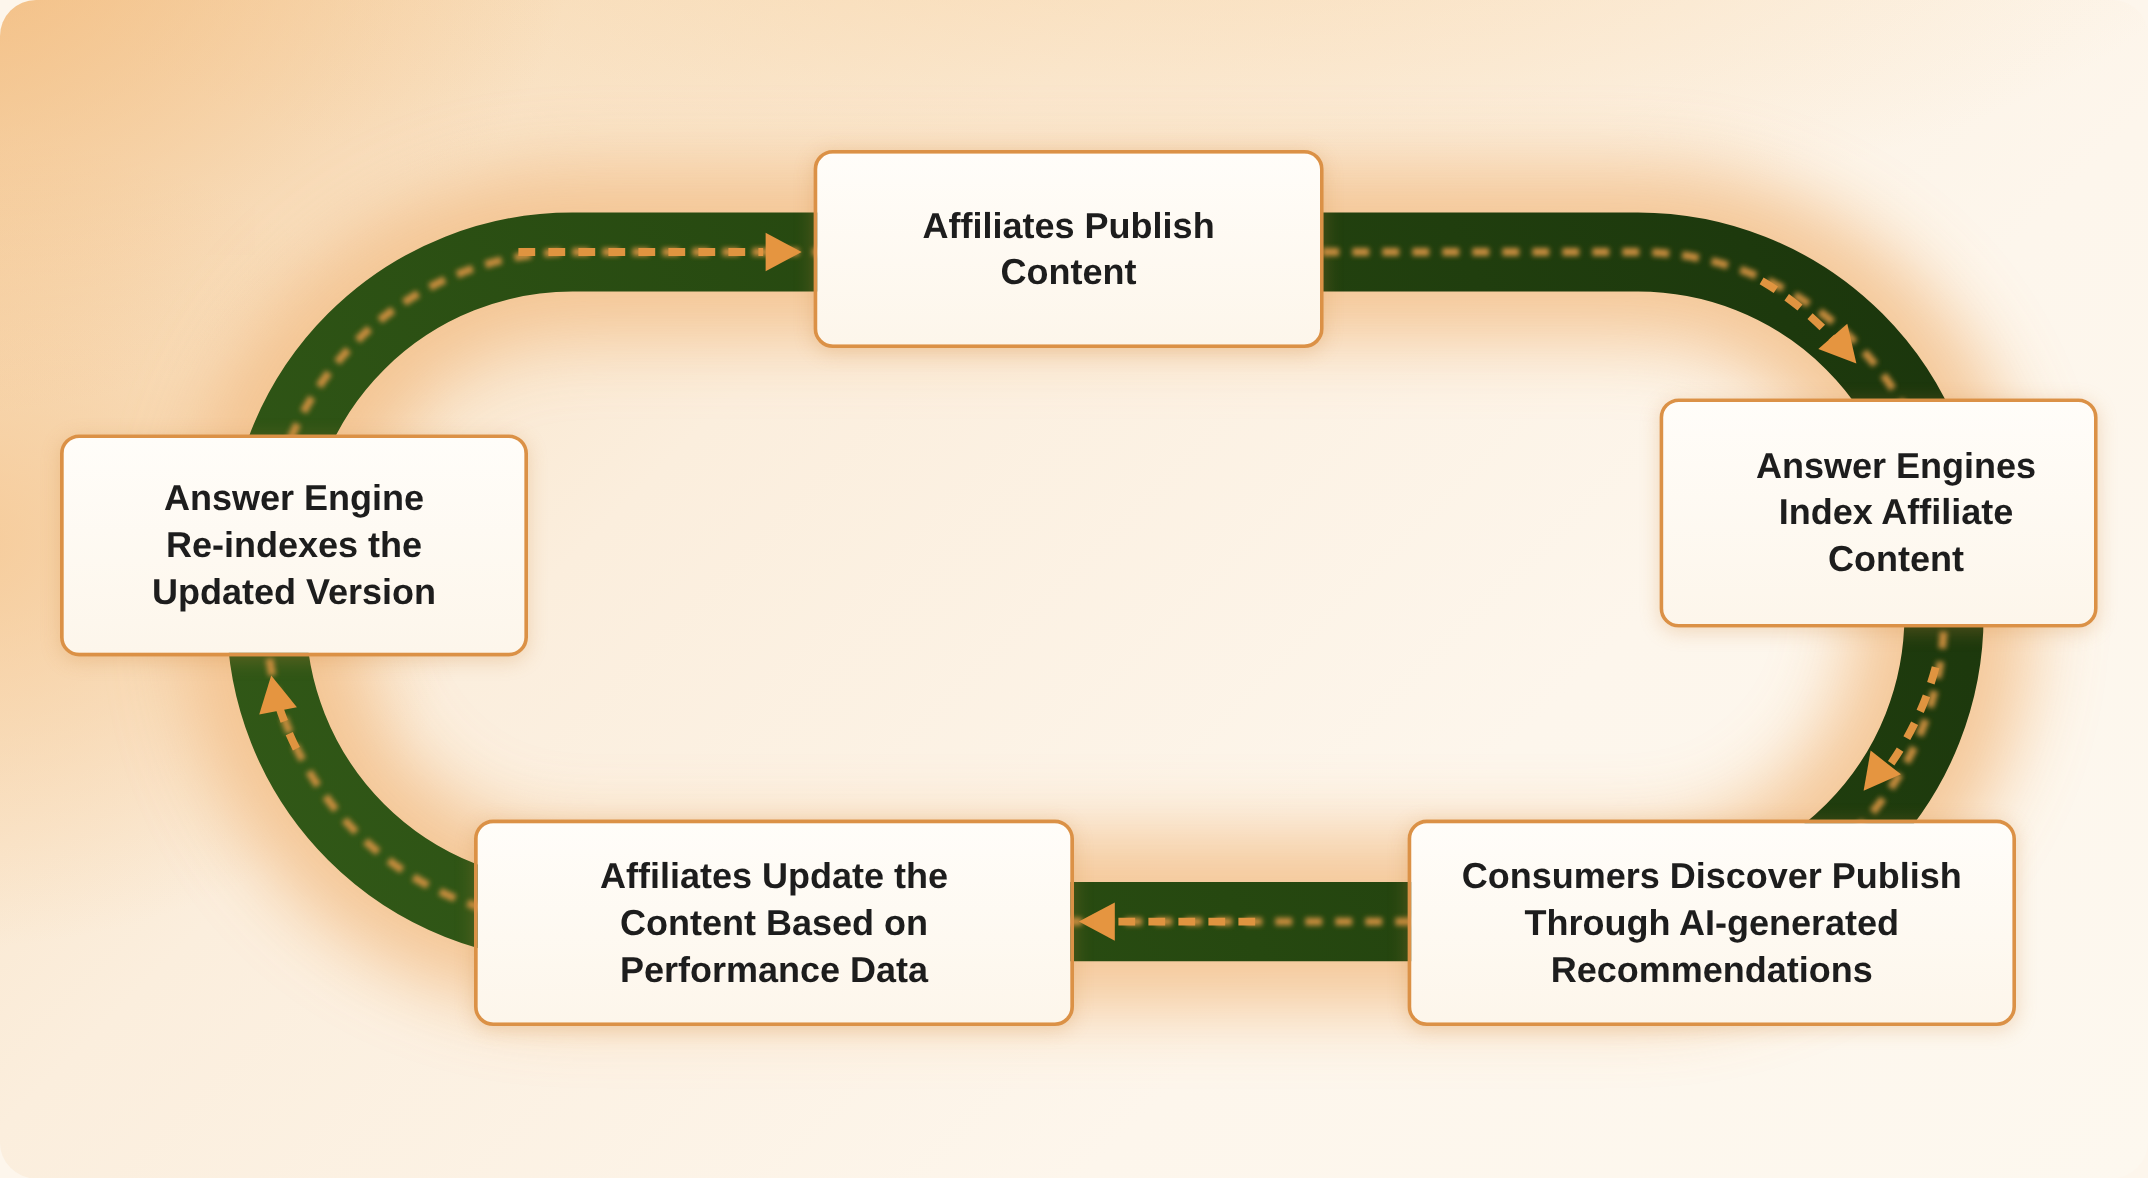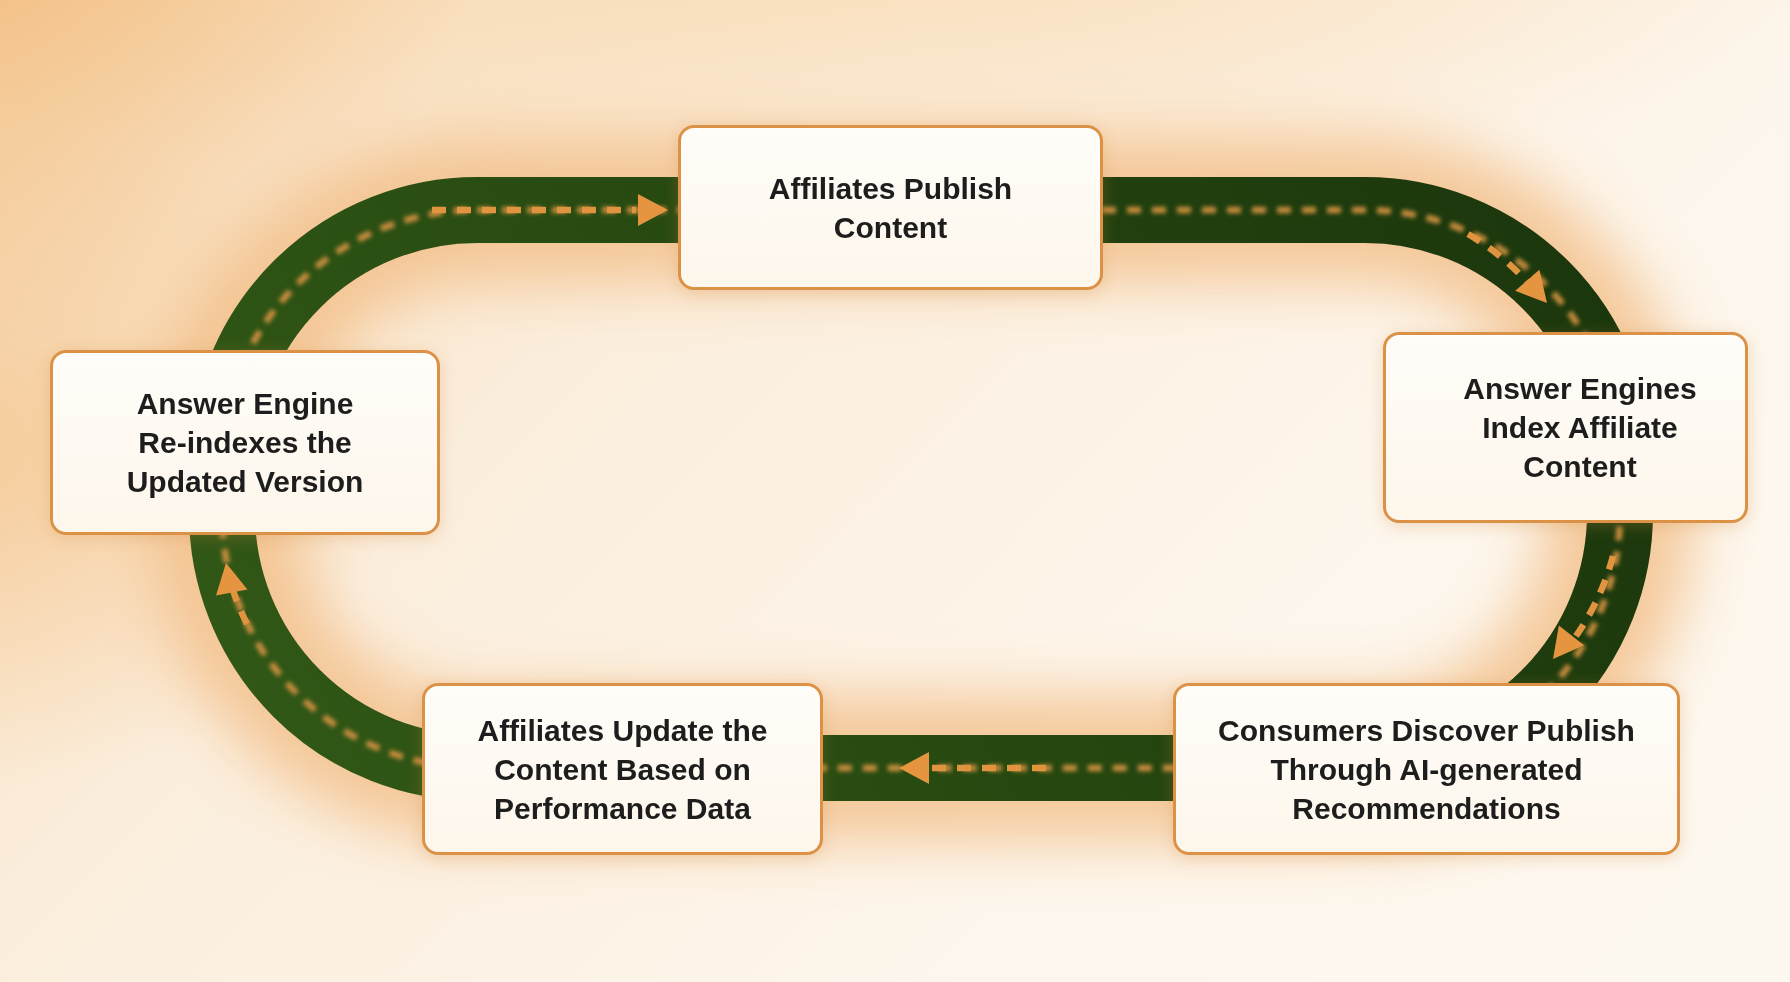--- a/index.html
+++ b/index.html
@@ -11,20 +11,21 @@
     position: relative;
     width: 1790px;
     height: 982px;
     overflow: hidden;
     font-family: "Liberation Sans", "DejaVu Sans", sans-serif;
     background:
       radial-gradient(900px 720px at -4% -10%, rgba(242,183,118,0.9), rgba(242,183,118,0) 62%),
       radial-gradient(680px 520px at -2% 46%, rgba(245,196,140,0.75), rgba(245,196,140,0) 65%),
       radial-gradient(1300px 430px at 52% -10%, rgba(247,205,150,0.55), rgba(247,205,150,0) 72%),
       linear-gradient(135deg, #f7dab4 0%, #fbeedd 34%, #fdf6ec 68%, #fdf8ef 100%);
+    border-radius: 30px;
   }
   .stage svg {
     position: absolute;
     left: 0; top: 0;
     width: 1790px; height: 982px;
     z-index: 1;
   }
   .node {
     position: absolute;
     z-index: 2;
@@ -42,22 +43,22 @@
     font-size: 30px;
     line-height: 1.3;
     padding: 10px 18px;
   }
   .node .label {
     white-space: pre-line;
   }
   .node-top          { left: 678px;  top: 125px; width: 425px; height: 165px; }
   .node-right        { left: 1383px; top: 332px; width: 365px; height: 191px; padding-left: 47px; }
   .node-bottom-right { left: 1173px; top: 683px; width: 507px; height: 172px; }
-  .node-bottom-left  { left: 422px;  top: 683px; width: 401px; height: 172px; }
-  .node-left         { left: 50px;   top: 350px; width: 390px; height: 185px; }
+  .node-bottom-left  { left: 395px;  top: 683px; width: 500px; height: 172px; }
+  .node-left         { left: 50px;   top: 362px; width: 390px; height: 185px; }
 </style>
 </head>
 <body>
 
 <div class="stage">
 
   <svg viewBox="0 0 1790 982" aria-hidden="true">
     <defs>
       <linearGradient id="trackGrad" gradientUnits="userSpaceOnUse" x1="300" y1="860" x2="1660" y2="140">
         <stop offset="0" stop-color="#315817"></stop>

